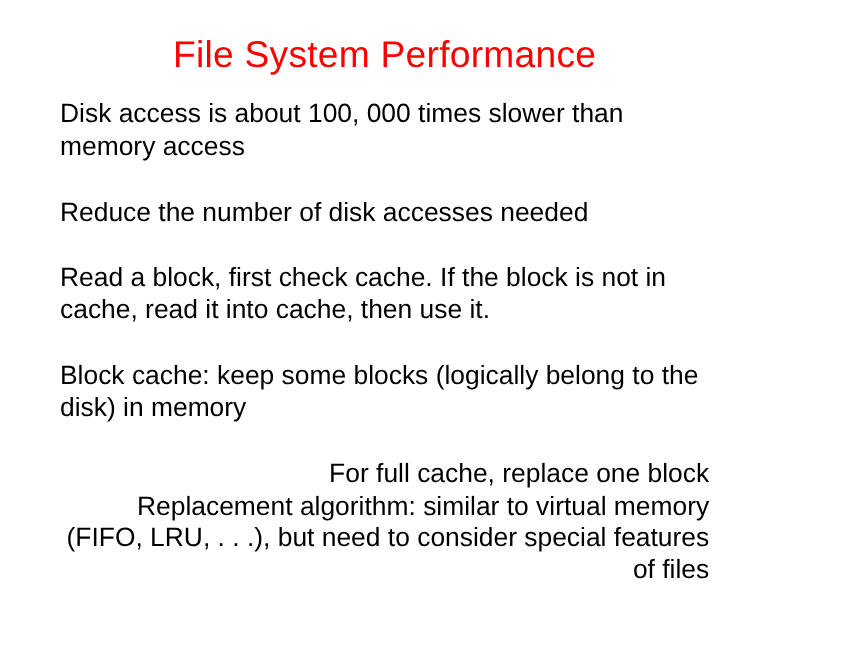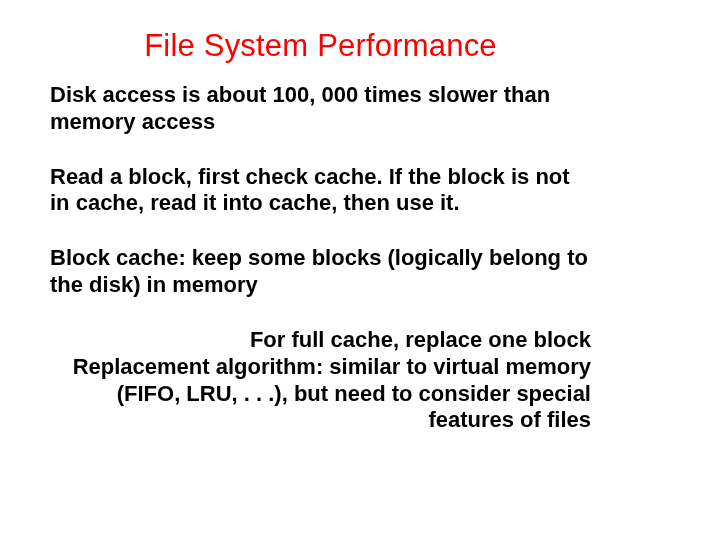--- a/index.html
+++ b/index.html
@@ -25,31 +25,31 @@
     margin: 0 0 18px 0;
     letter-spacing: 0.2px;
   }
   .body {
     color: #000000;
     font-size: 22px;
     line-height: 1.22;
   }
   .para {
     margin: 0 0 28px 0;
-    font-weight: bold;
   }
   .para:last-child {
     margin-bottom: 0;
     text-align: right;
   }
 </style>
 </head>
 <body>
 
 <div class="slide">
   <h1 class="title">File System Performance</h1>
   <div class="body">
     <p class="para">Disk access is about 100, 000 times slower than memory access</p>
+    <p class="para">Reduce the number of disk accesses needed</p>
     <p class="para">Read a block, first check cache. If the block is not in cache, read it into cache, then use it.</p>
     <p class="para">Block cache: keep some blocks (logically belong to the disk) in memory</p>
     <p class="para">For full cache, replace one block<br>Replacement algorithm: similar to virtual memory (FIFO, LRU, . . .), but need to consider special features of files</p>
   </div>
 </div>
 
 </body></html>

